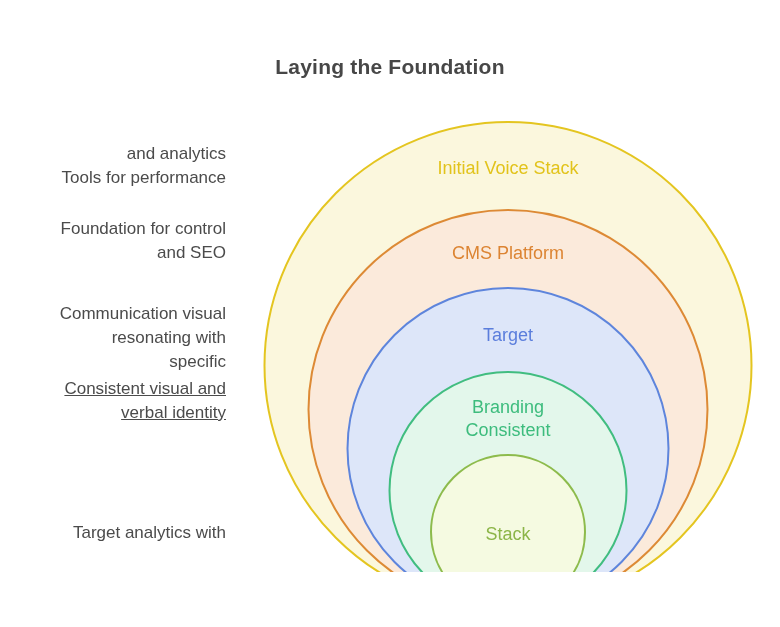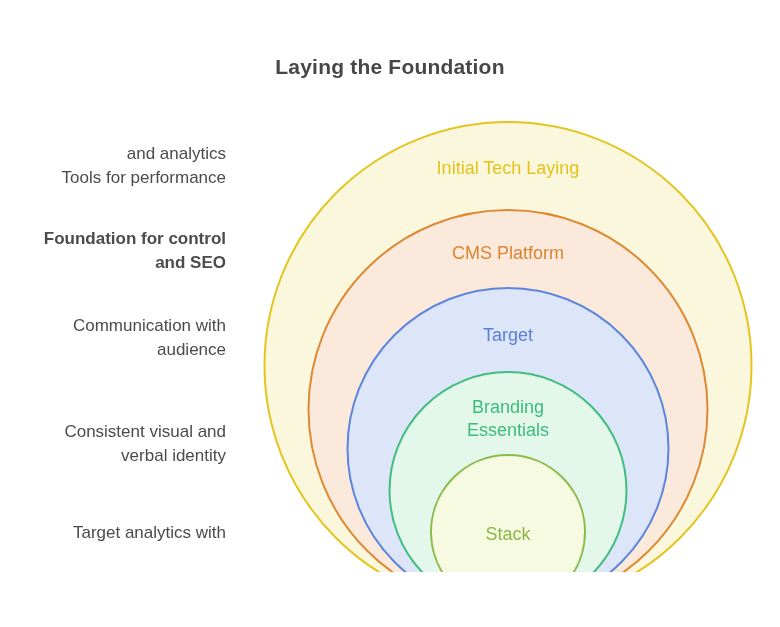--- a/index.html
+++ b/index.html
@@ -59,50 +59,51 @@
   <div class="title">Laying the Foundation</div>
   <svg class="diagram-svg" width="780" height="627" viewBox="0 0 780 627">
       <circle cx="508" cy="365.5" r="243.5" fill="#fbf7dd" stroke="#e4c520" stroke-width="2"></circle>
       <circle cx="508" cy="409.5" r="199.5" fill="#fbeadb" stroke="#dd8a35" stroke-width="2"></circle>
       <circle cx="508" cy="448.5" r="160.5" fill="#dde6f9" stroke="#5e85dc" stroke-width="2"></circle>
       <circle cx="508" cy="490.5" r="118.5" fill="#e3f7eb" stroke="#41bd80" stroke-width="2"></circle>
       <circle cx="508" cy="532" r="77" fill="#f5fae1" stroke="#8dbb4c" stroke-width="2"></circle>
     </svg>
   <div id="ring-labels">
       <div class="ring-label" style="left: 508px; top: 168px; color: rgb(226, 195, 27);">
-        <div class="line">Initial Tech Laying</div>
+        <div class="line">Initial Voice Stack</div>
       </div>
       <div class="ring-label" style="left: 508px; top: 253px; color: rgb(220, 132, 50);">
         <div class="line">CMS Platform</div>
       </div>
       <div class="ring-label" style="left: 508px; top: 335px; color: rgb(91, 126, 220);">
         <div class="line">Target</div>
       </div>
       <div class="ring-label" style="left: 508px; top: 419px; color: rgb(61, 188, 125);">
         <div class="line">Branding</div>
-        <div class="line">Essentials</div>
+        <div class="line">Consistent</div>
       </div>
       <div class="ring-label" style="left: 508px; top: 534px; color: rgb(140, 181, 72);">
         <div class="line">Stack</div>
       </div>
     </div>
   <div id="desc-labels">
       <div class="desc" style="top: 166px;">
         <div class="line">and analytics</div>
         <div class="line">Tools for performance</div>
       </div>
-      <div class="desc" style="top: 251px; font-weight: bold;">
+      <div class="desc" style="top: 241px;">
         <div class="line">Foundation for control</div>
         <div class="line">and SEO</div>
       </div>
       <div class="desc" style="top: 338px;">
-        <div class="line">Communication with</div>
-        <div class="line">audience</div>
+        <div class="line">Communication visual</div>
+        <div class="line">resonating with</div>
+        <div class="line">specific</div>
       </div>
-      <div class="desc" style="top: 444px;">
+      <div class="desc" style="top: 401px; text-decoration: underline;">
         <div class="line">Consistent visual and</div>
         <div class="line">verbal identity</div>
       </div>
       <div class="desc" style="top: 533px;">
         <div class="line">Target analytics with</div>
       </div>
     </div>
 </div>
 
 </body></html>

